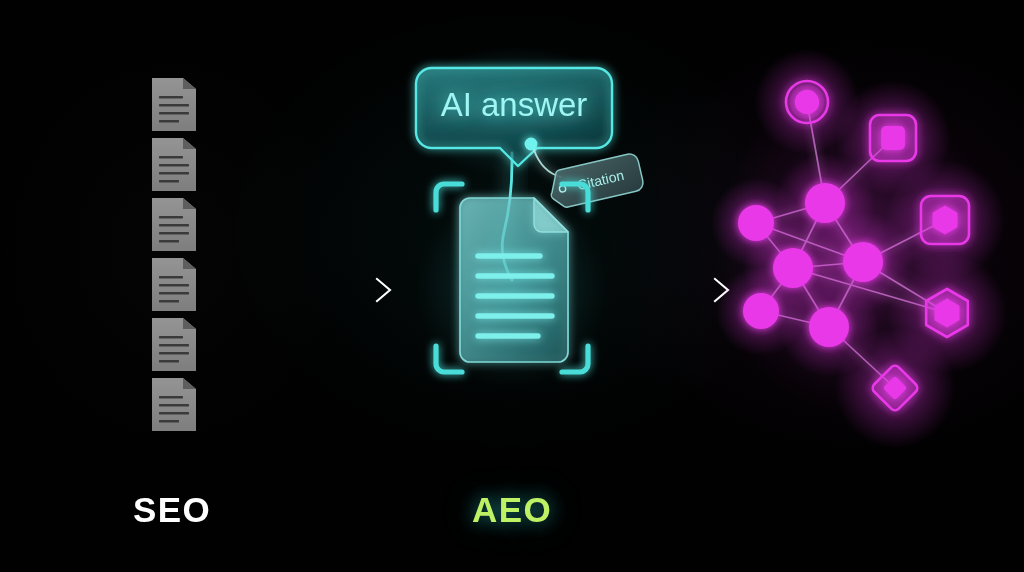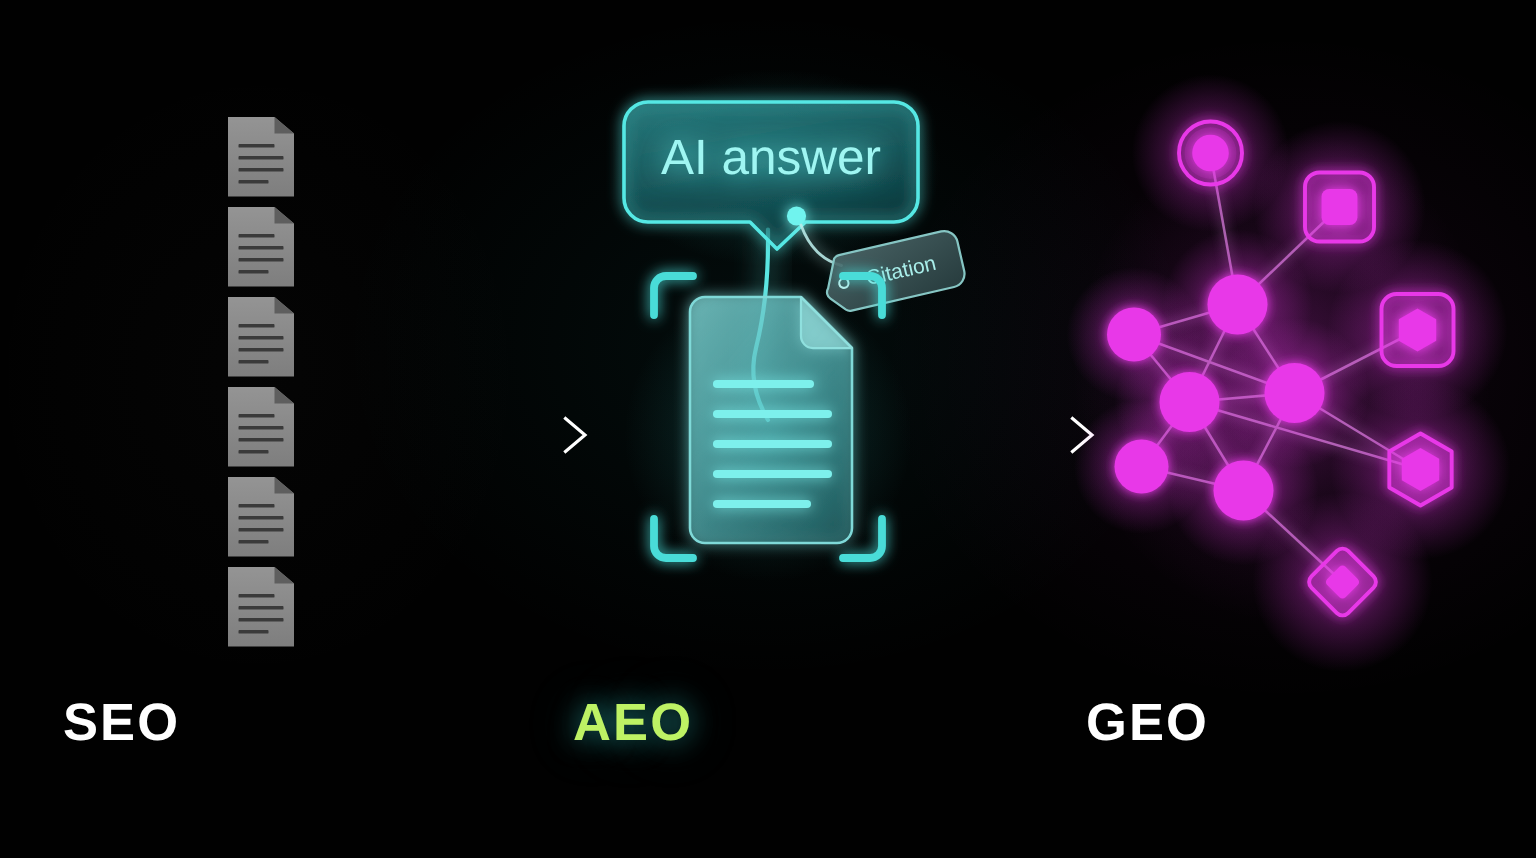--- a/index.html
+++ b/index.html
@@ -22,26 +22,27 @@
       radial-gradient(ellipse 420px 330px at 512px 230px, rgba(38,220,216,0.055), rgba(0,0,0,0) 68%),
       radial-gradient(ellipse 400px 330px at 858px 245px, rgba(232,56,232,0.06), rgba(0,0,0,0) 68%),
       radial-gradient(ellipse 260px 300px at 172px 250px, rgba(150,150,150,0.022), rgba(0,0,0,0) 70%);
     pointer-events:none;
   }
 
   
   .col-label {
     position:absolute;
     width:260px;
-    text-align:left;
+    text-align:center;
     font-size:35px;
     font-weight:bold;
     letter-spacing:1.4px;
     font-family:"Liberation Sans", sans-serif;
     user-select:none;
+    margin-top:28px;
   }
   #label-seo { left:42px;  top:462px; color:#ffffff; }
   #label-aeo { left:382px; top:462px; color:#bef264; text-shadow:0 0 18px rgba(60,226,222,0.55), 0 0 38px rgba(60,226,222,0.28); }
   #label-geo { left:724px; top:462px; color:#ffffff; }
 
   
   #seo-stack { position:absolute; left:148px; top:76px; width:52px; height:350px; }
 
   
   .arrow { position:absolute; width:140px; height:30px; }
@@ -334,14 +335,13 @@
           </g>
           <g filter="url(#glowM)">
             <circle cx="104" cy="272" r="20" fill="#e838e8"></circle>
           </g>
         </g>
     </svg>
   </div>
 
   <div class="col-label" id="label-seo">SEO</div>
   <div class="col-label" id="label-aeo">AEO</div>
-  <div class="col-label" id="label-geo">GEO</div>
 </div>
 
 </body></html>

